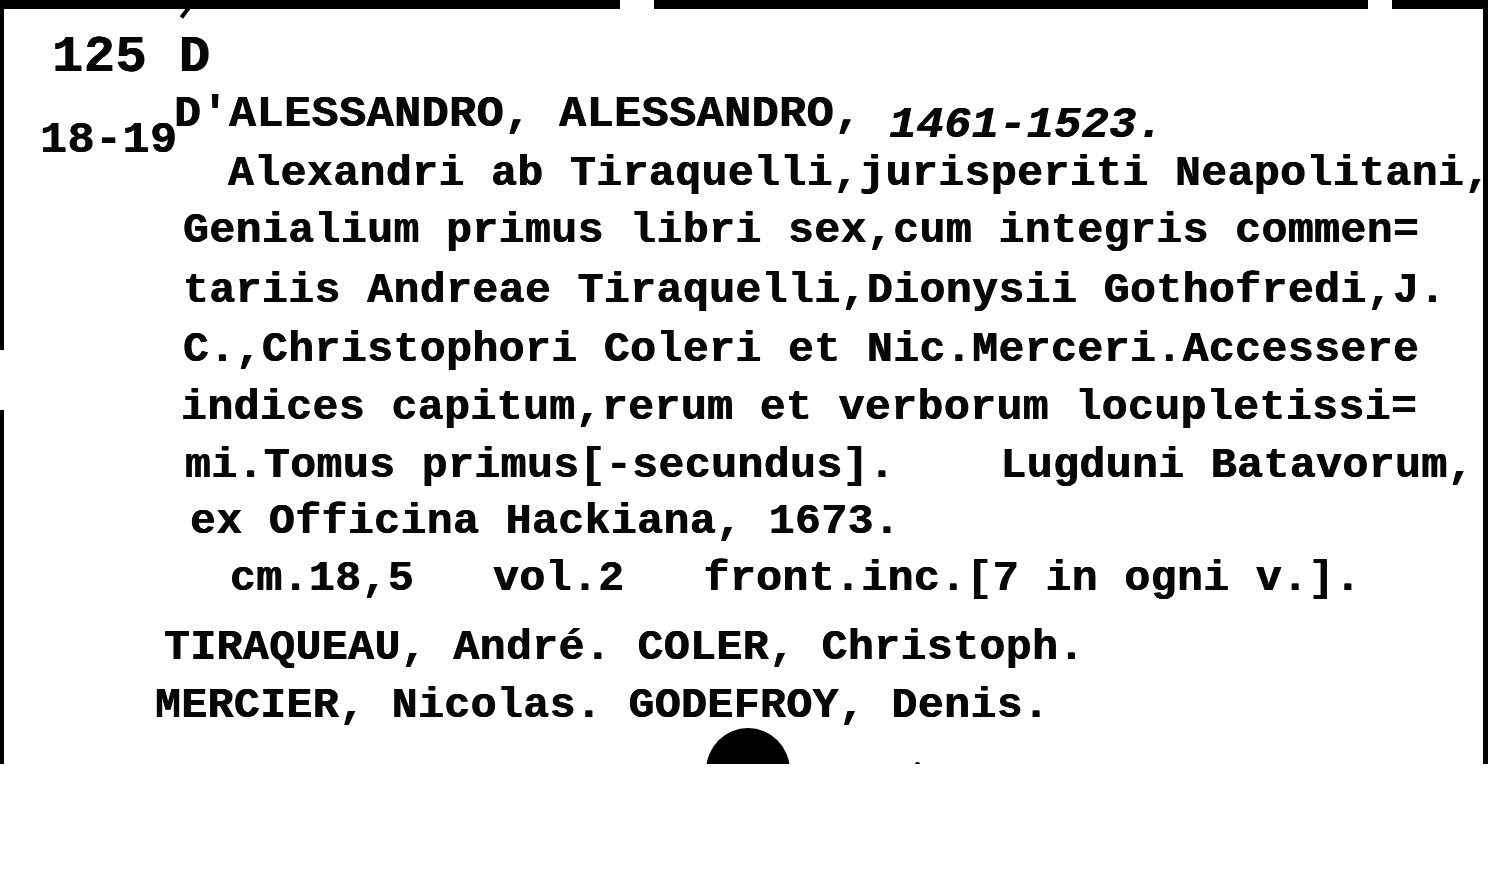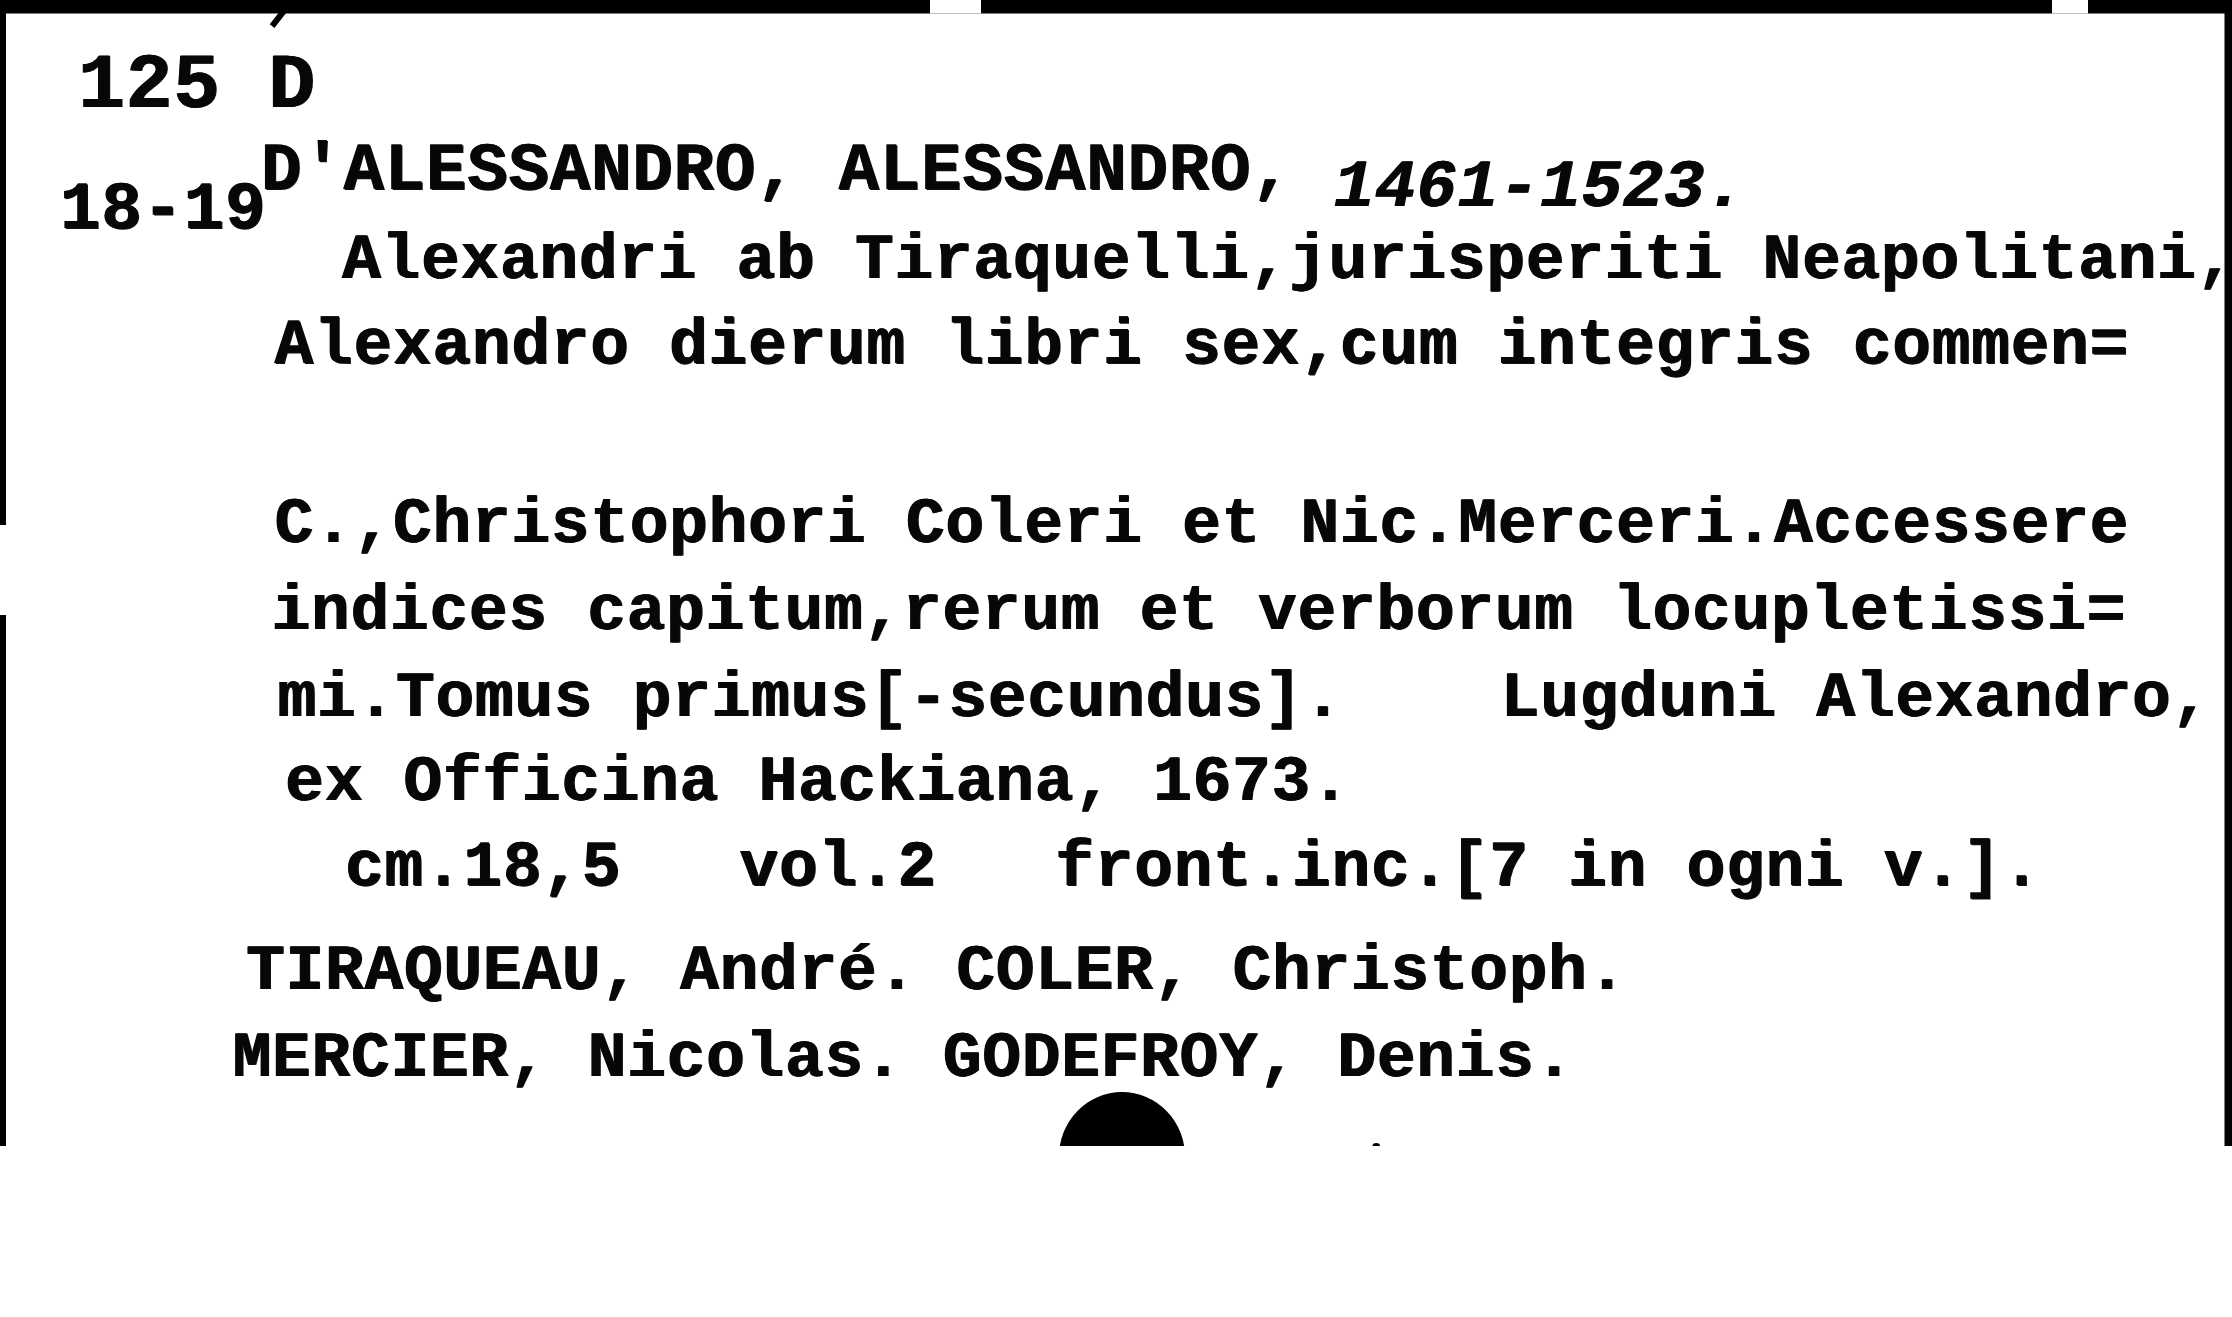--- a/index.html
+++ b/index.html
@@ -81,24 +81,25 @@
 
 <div class="scan">
 
   <div class="t l-call">125 D</div>
 
   <div class="t l-shelf">18-19</div>
 
   <div class="t l-heading"><span>D'ALESSANDRO, ALESSANDRO,</span><span class="dates"> 1461-1523.</span></div>
 
   <div class="t l-b0">Alexandri ab Tiraquelli,jurisperiti Neapolitani,</div>
-  <div class="t l-b1">Alexandro dierum libri sex,cum integris commen=</div>
+  <div class="t l-b1">Genialium primus libri sex,cum integris commen=</div>
+  <div class="t l-b2">tariis Andreae Tiraquelli,Dionysii Gothofredi,J.</div>
   <div class="t l-b4">indices capitum,rerum et verborum locupletissi=</div>
   <div class="t l-b3">C.,Christophori Coleri et Nic.Merceri.Accessere</div>
-  <div class="t l-b5">mi.Tomus primus[-secundus].    Lugduni Alexandro,</div>
+  <div class="t l-b5">mi.Tomus primus[-secundus].    Lugduni Batavorum,</div>
   <div class="t l-b6">ex Officina Hackiana, 1673.</div>
 
   <div class="t l-coll">cm.18,5   vol.2   front.inc.[7 in ogni v.].</div>
 
   <div class="t l-ae1">TIRAQUEAU, André. COLER, Christoph.</div>
   <div class="t l-ae2">MERCIER, Nicolas. GODEFROY, Denis.</div>
 
   <div class="t l-acc">016005</div>
 
   <div class="punch"></div>

